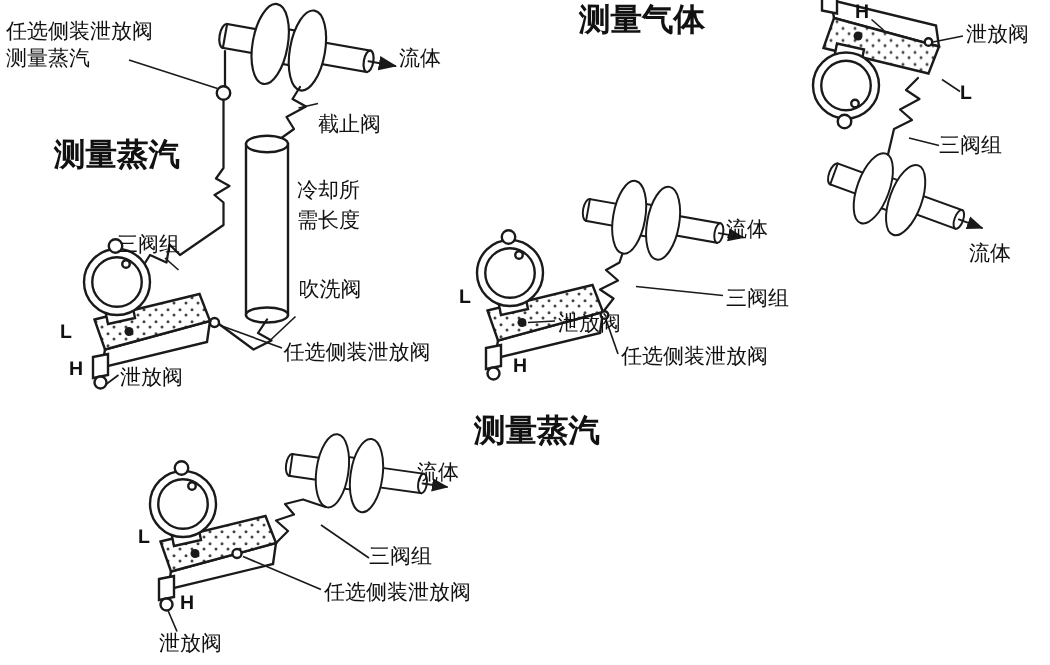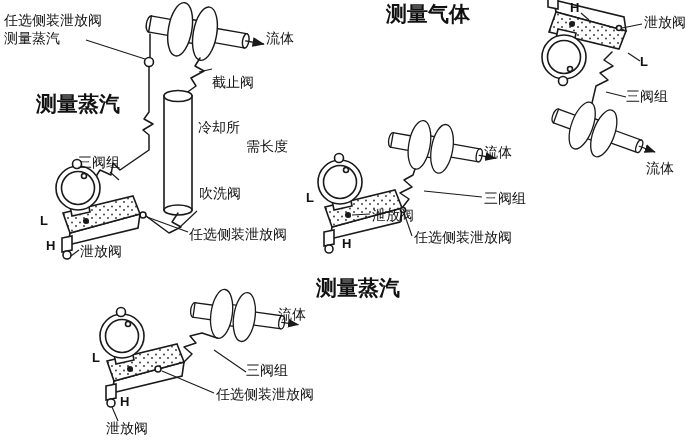--- a/index.html
+++ b/index.html
@@ -111,21 +111,21 @@
       <path class="leader" d="M118,421 L112,407"></path>
     </g>
   </svg>
 
   <div class="lbl" style="left:4px; top:12px;">任选侧装泄放阀</div>
   <div class="lbl" style="left:4px; top:30px;">测量蒸汽</div>
   <div class="lbl title" style="left:36px; top:96px;">测量蒸汽</div>
   <div class="lbl" style="left:266px; top:30px;">流体</div>
   <div class="lbl" style="left:212px; top:62px;margin-top:12px;">截止阀</div>
   <div class="lbl" style="left:198px; top:120px;font-family:Liberation Mono, monospace;">冷却所</div>
-  <div class="lbl" style="left:198px; top:138px;margin-left:48px;">需长度</div>
+  <div class="lbl" style="left:198px; top:138px;">需长度</div>
   <div class="lbl" style="left:78px; top:154px;">三阀组</div>
   <div class="lbl port" style="left:40px; top:213px;">L</div>
   <div class="lbl port" style="left:46px; top:238px;">H</div>
   <div class="lbl" style="left:80px; top:243px;">泄放阀</div>
   <div class="lbl" style="left:199px; top:186px;font-family:Liberation Serif, serif;">吹洗阀</div>
   <div class="lbl" style="left:189px; top:226px;">任选侧装泄放阀</div>
 
   <div class="lbl title" style="left:386px; top:6px;">测量气体</div>
   <div class="lbl" style="left:484px; top:144px;">流体</div>
   <div class="lbl" style="left:484px; top:190px;">三阀组</div>

